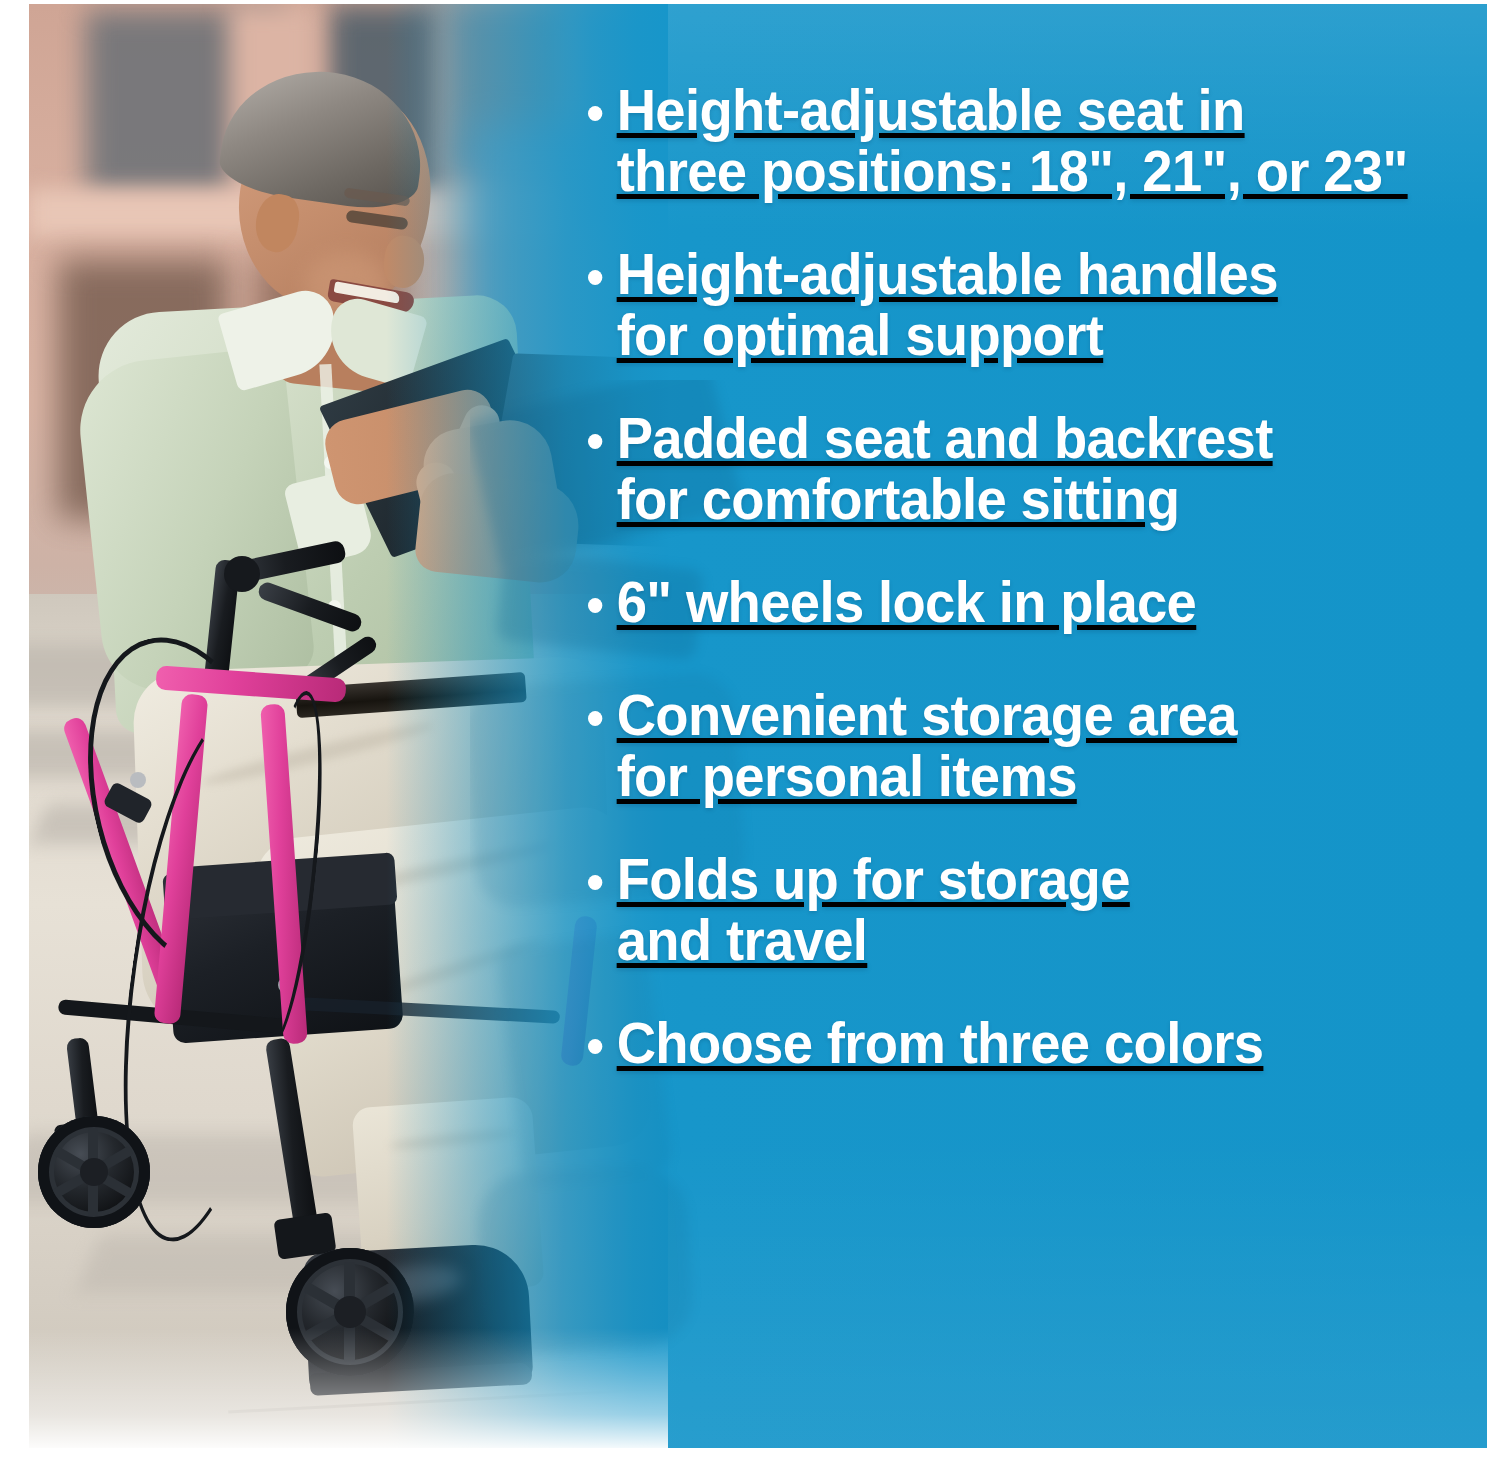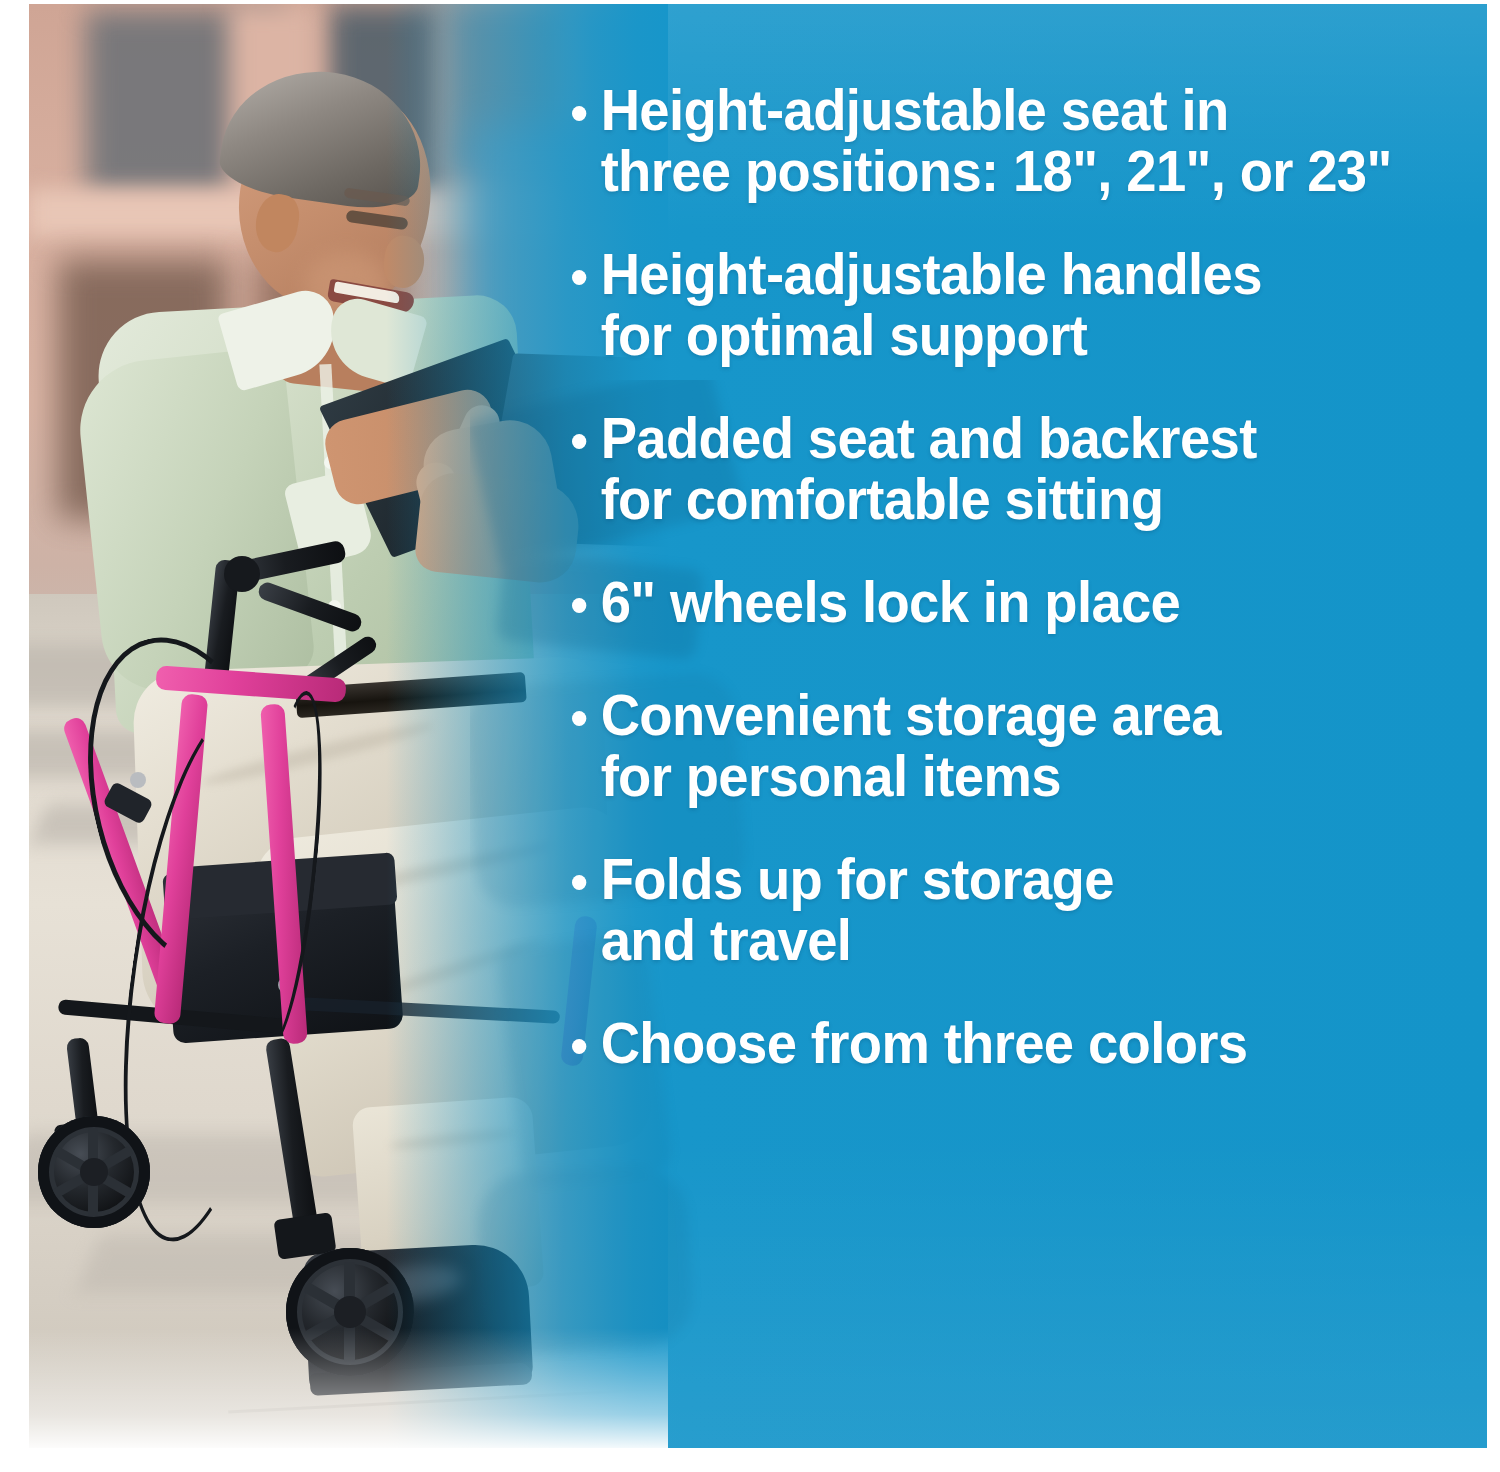--- a/index.html
+++ b/index.html
@@ -313,22 +313,23 @@
   .ghost .g-shape { position:absolute; background:#0d5f87; filter:blur(6px); }
   .g1 { left:10px;  top:10px;  width:250px; height:150px; transform:rotate(-14deg); border-radius:8px; }
   .g2 { left:30px;  top:180px; width:200px; height:90px;  transform:rotate(6deg);   border-radius:14px;}
   .g3 { left:0px;   top:300px; width:270px; height:220px; transform:rotate(-4deg);  border-radius:40px; opacity:.5;}
   .g4 { left:40px;  top:560px; width:150px; height:240px; transform:rotate(-7deg);  border-radius:20px; opacity:.45;}
   .g5 { left:10px;  top:790px; width:210px; height:180px; transform:rotate(-3deg);  border-radius:50px; opacity:.55;}
 
   
   .bullets {
     position:absolute;
-    left:572px; top:80px;
+    left:588px; top:80px;
     width:890px;
+    text-decoration:underline;
   }
   .bullet-item {
     position:relative;
     display:block;
     color:#ffffff;
     font-family:"Liberation Sans", sans-serif;
     font-weight:700;
     font-size:57px;
     line-height:1.07;
     letter-spacing:-0.012em;

